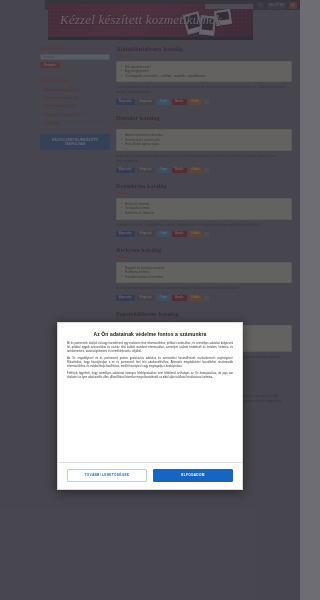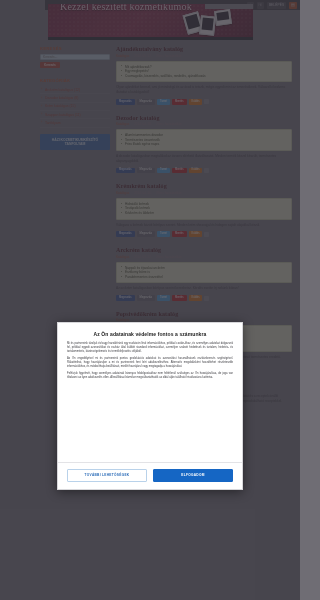--- a/index.html
+++ b/index.html
@@ -49,23 +49,24 @@
     background:linear-gradient(135deg,#7a2a46 0%,#8e3553 45%,#5f2238 100%);
     border-bottom:3px solid #2c2a33;
     overflow:hidden;
   }
   .banner::before{
     content:""; position:absolute; inset:0;
     background-image:radial-gradient(circle, rgba(255,255,255,.10) 0.6px, transparent 0.8px);
     background-size:4px 4px;
   }
   .banner-title{
-    position:absolute; left:12px; bottom:25px;
+    position:absolute; left:12px; bottom:9px;
     font-family:"Liberation Serif", serif;
-    font-size:10px; color:#f0d8e2;
+    font-style:italic;
+    font-size:13px; color:#f0d8e2;
     text-shadow:0 1px 1px rgba(0,0,0,.5);
     letter-spacing:.2px;
   }
   .banner-notch{
     position:absolute; top:0; right:0; width:48px; height:5px;
     background:#8d8b93;
   }
   .photos{ position:absolute; right:14px; top:6px; width:54px; height:26px; }
   .photo{
     position:absolute; background:#e9e7ea; border:0.8px solid #cfcdd2;

